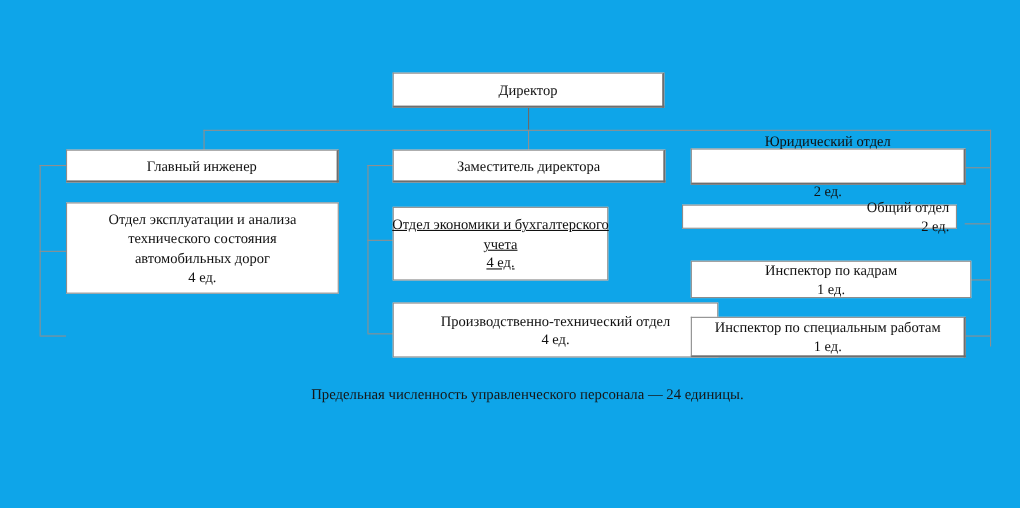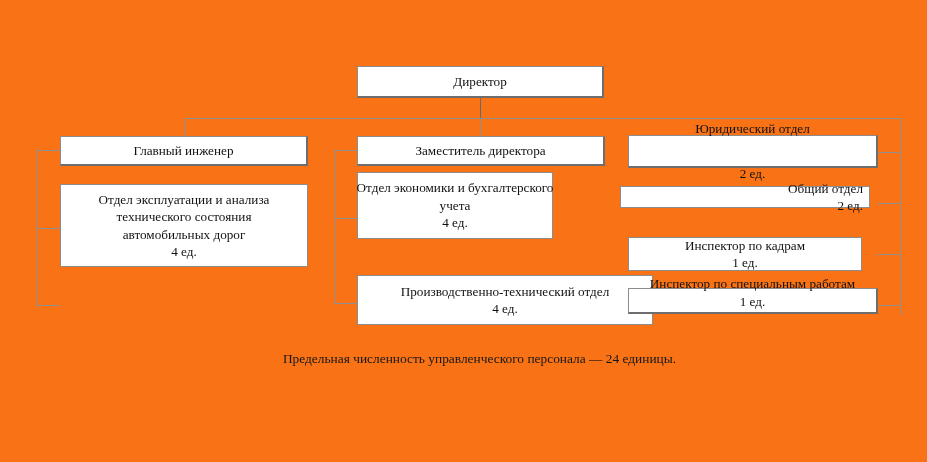--- a/index.html
+++ b/index.html
@@ -9,21 +9,21 @@
     background: #ffffff;
   }
   body {
     font-family: "Liberation Serif", "DejaVu Serif", serif;
     color: #1a1a1a;
   }
   #chart-canvas {
     position: relative;
     width: 927px;
     height: 462px;
-    background: #f97316;
+    background: #0ea5e9;
     overflow: hidden;
   }
   
   .node {
     position: absolute;
     box-sizing: border-box;
     background: #ffffff;
     border: 1px solid #8c8c8c;
     display: flex;
     flex-direction: column;
@@ -110,46 +110,46 @@
     <span class="line">технического состояния</span>
     <span class="line">автомобильных дорог</span>
     <span class="line">4 ед.</span>
   </div>
 
 
   <div class="node shadowed" style="left:357px; top:136px; width:248px; height:30px;">
     <span class="line">Заместитель директора</span>
   </div>
 
-  <div class="node" style="left:357px; top:172px; width:196px; height:67px;">
+  <div class="node" style="left:357px; top:188px; width:196px; height:67px;text-decoration:underline;">
     <span class="line">Отдел экономики и бухгалтерского</span>
     <span class="line">учета</span>
     <span class="line">4 ед.</span>
   </div>
 
   <div class="node" style="left:357px; top:275px; width:296px; height:50px;">
     <span class="line">Производственно-технический отдел</span>
     <span class="line">4 ед.</span>
   </div>
 
   <div class="node shadowed" style="left:628px; top:135px; width:250px; height:33px;gap:28px;">
     <span class="line">Юридический отдел</span>
     <span class="line">2 ед.</span>
   </div>
 
   <div class="node" style="left:620px; top:186px; width:250px; height:22px;align-items:flex-end;">
     <span class="line">Общий отдел</span>
     <span class="line">2 ед.</span>
   </div>
 
-  <div class="node" style="left:628px; top:237px; width:234px; height:34px;">
+  <div class="node" style="left:628px; top:237px; width:255px; height:34px;">
     <span class="line">Инспектор по кадрам</span>
     <span class="line">1 ед.</span>
   </div>
 
-  <div class="node shadowed" style="left:628px; top:288px; width:250px; height:26px;justify-content:flex-end;">
+  <div class="node shadowed" style="left:628px; top:288px; width:250px; height:37px;">
     <span class="line">Инспектор по специальным работам</span>
     <span class="line">1 ед.</span>
   </div>
 
   <div id="caption" style="top:351px;">Предельная численность управленческого персонала — 24 единицы.</div>
 
 </div>
 
 </body></html>

